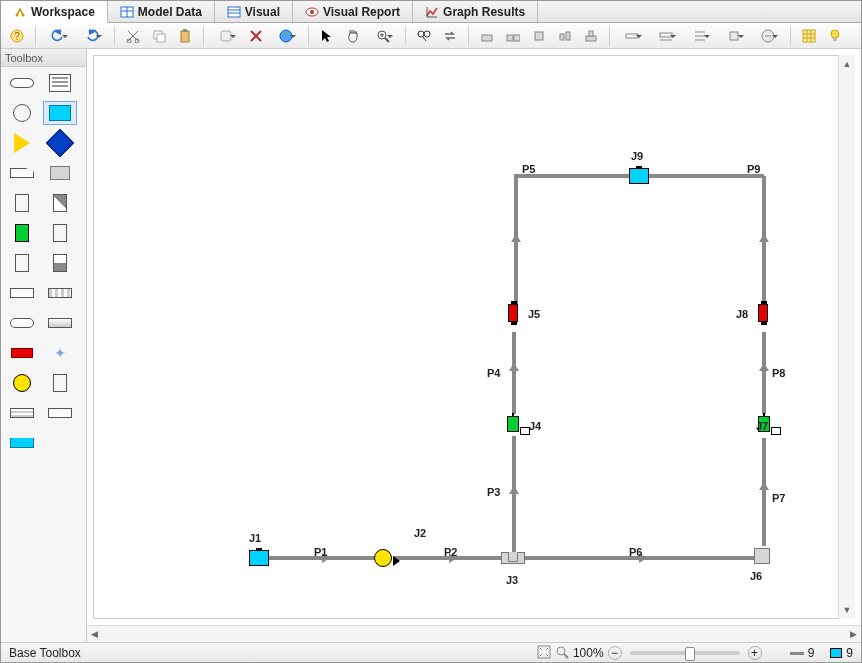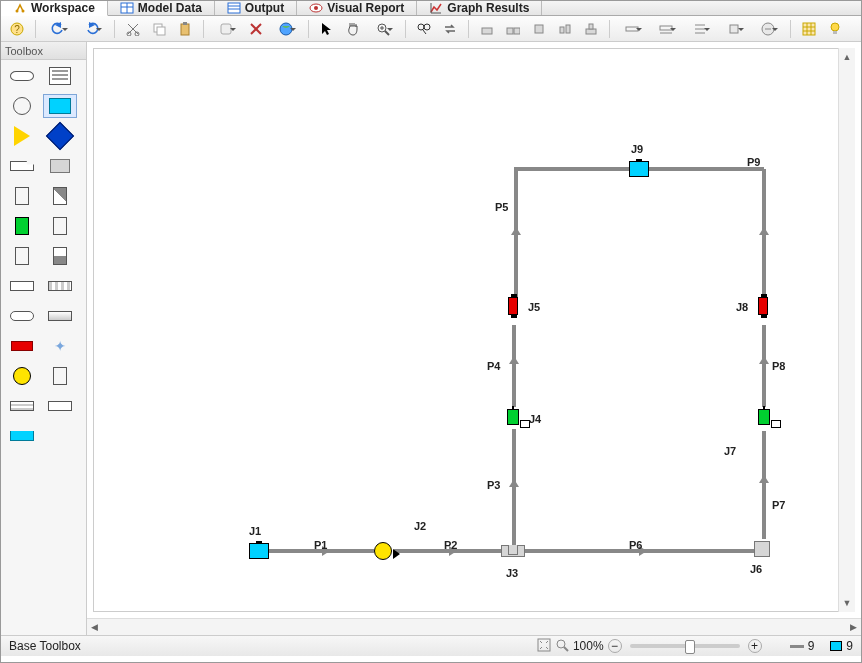--- a/index.html
+++ b/index.html
@@ -1,19 +1,19 @@
 <!DOCTYPE html>
 <html><head>
 <meta charset="utf-8">
 <style>
 * { box-sizing: border-box; margin: 0; padding: 0; font-family: "Segoe UI", Tahoma, sans-serif; }
 body { width: 862px; height: 663px; background: #fff; border: 1px solid #999; overflow: hidden; font-size: 12px; color: #222; }
 
 
-.tabs { display: flex; height: 15px; border-bottom: 1px solid #aaa; background: linear-gradient(#f5f5f5,#e5e5e5); }
+.tabs { display: flex; height: 22px; border-bottom: 1px solid #aaa; background: linear-gradient(#f5f5f5,#e5e5e5); }
 .tab { display: flex; align-items: center; padding: 0 12px; border-right: 1px solid #bbb; cursor: pointer; gap: 4px; font-weight: bold; }
 .tab.active { background: #fff; border-bottom: 1px solid #fff; font-weight: bold; margin-bottom: -1px; }
 .tab-icon { display:inline-block; width:14px; height:14px; }
 
 
 .toolbar { display:flex; align-items:center; height:26px; background:linear-gradient(#fdfdfd,#ececec); border-bottom:1px solid #ccc; padding:0 6px; gap:6px; }
 .toolbar .sep { width:1px; height:18px; background:#ccc; margin:0 2px;}
 .tool-btn { width:20px; height:20px; display:inline-flex; align-items:center; justify-content:center; border:1px solid transparent; border-radius:3px; cursor:pointer;}
 .tool-btn.dd { width:28px; position:relative;}
 .tool-btn.dd::after { content:""; position:absolute; right:3px; top:8px; border:3px solid transparent; border-top-color:#555;}
@@ -108,21 +108,21 @@
           <line x1="7" y1="2" x2="7" y2="12" stroke="#2a6fd6"></line>
         </svg></span>
       <span>Model Data</span>
     </div>
     <div class="tab">
       <span class="tab-icon"><svg width="14" height="14">
           <rect x="1" y="2" width="12" height="10" fill="#fff" stroke="#2a6fd6"></rect>
           <line x1="1" y1="5" x2="13" y2="5" stroke="#2a6fd6"></line>
           <line x1="1" y1="8" x2="13" y2="8" stroke="#2a6fd6"></line>
         </svg></span>
-      <span>Output</span>
+      <span>Visual</span>
     </div>
     <div class="tab">
       <span class="tab-icon"><svg width="14" height="14">
           <ellipse cx="7" cy="7" rx="6" ry="4" fill="#fff" stroke="#b33"></ellipse>
           <circle cx="7" cy="7" r="2" fill="#b33"></circle>
         </svg></span>
       <span>Visual Report</span>
     </div>
     <div class="tab">
       <span class="tab-icon"><svg width="14" height="14">
@@ -397,27 +397,27 @@
         <div class="arrow r" style="left: 355px; top: 500px; position: absolute;"></div>
         <div class="pipe-label" style="left: 350px; top: 490px; position: absolute;">P2</div>
         <div class="pipe v" style="left: 418px; top: 380px; height: 120px; position: absolute;"></div>
         <div class="arrow u" style="left: 418px; top: 430px; position: absolute;"></div>
         <div class="pipe-label" style="left: 393px; top: 430px; position: absolute;">P3</div>
         <div class="pipe v" style="left: 418px; top: 276px; height: 82px; position: absolute;"></div>
         <div class="arrow u" style="left: 418px; top: 307px; position: absolute;"></div>
         <div class="pipe-label" style="left: 393px; top: 311px; position: absolute;">P4</div>
         <div class="pipe v" style="left: 420px; top: 120px; height: 135px; position: absolute;"></div>
         <div class="arrow u" style="left: 420px; top: 177.5px; position: absolute;"></div>
-        <div class="pipe-label" style="left: 401px; top: 107px; position: absolute; margin-top: 45px;">P5</div>
+        <div class="pipe-label" style="left: 428px; top: 107px; position: absolute;">P5</div>
         <div class="pipe h" style="left: 430px; top: 500px; width: 230px; position: absolute;"></div>
         <div class="arrow r" style="left: 545px; top: 500px; position: absolute;"></div>
         <div class="pipe-label" style="left: 535px; top: 490px; position: absolute;">P6</div>
         <div class="pipe v" style="left: 668px; top: 382px; height: 108px; position: absolute;"></div>
         <div class="arrow u" style="left: 668px; top: 426px; position: absolute;"></div>
-        <div class="pipe-label" style="left: 678px; top: 450px; position: absolute;">P7</div>
+        <div class="pipe-label" style="left: 678px; top: 436px; position: absolute;">P7</div>
         <div class="pipe v" style="left: 668px; top: 276px; height: 82px; position: absolute;"></div>
         <div class="arrow u" style="left: 668px; top: 307px; position: absolute;"></div>
         <div class="pipe-label" style="left: 678px; top: 311px; position: absolute;">P8</div>
         <div class="pipe v" style="left: 668px; top: 120px; height: 135px; position: absolute;"></div>
         <div class="arrow u" style="left: 668px; top: 177.5px; position: absolute;"></div>
         <div class="pipe-label" style="left: 653px; top: 107px; position: absolute;">P9</div>
         <div class="pipe h" style="left: 420px; top: 118px; width: 250px; position: absolute;"></div>
         <div class="reservoir" style="left: 155px; top: 494px; position: absolute;">
           <span class="reservoir-mark"></span>
         </div>
@@ -432,21 +432,21 @@
           <div class="valve-stem"></div>
         </div>
         <div class="junction-label" style="left: 435px; top: 364px; position: absolute;">J4</div>
         <div class="check" style="left: 414px; top: 248px; position: absolute;"></div>
         <div class="junction-label" style="left: 434px; top: 252px; position: absolute;">J5</div>
         <div class="elbow" style="left: 660px; top: 492px; position: absolute;"></div>
         <div class="junction-label" style="left: 656px; top: 514px; position: absolute;">J6</div>
         <div class="valve" style="left: 664px; top: 360px; position: absolute;">
           <div class="valve-stem"></div>
         </div>
-        <div class="junction-label" style="left: 630px; top: 364px; position: absolute; margin-top: 32px;">J7</div>
+        <div class="junction-label" style="left: 662px; top: 364px; position: absolute;">J7</div>
         <div class="check" style="left: 664px; top: 248px; position: absolute;"></div>
         <div class="junction-label" style="left: 642px; top: 252px; position: absolute;">J8</div>
         <div class="spray" style="left: 535px; top: 112px; position: absolute;">
           <span class="spray-mark"></span>
         </div>
         <div class="junction-label" style="left: 537px; top: 94px; position: absolute;">J9</div>
       </div>
     <div class="vscrollbar">
       <span class="scroll-arrow">▲</span>
       <span class="scroll-arrow">▼</span>

